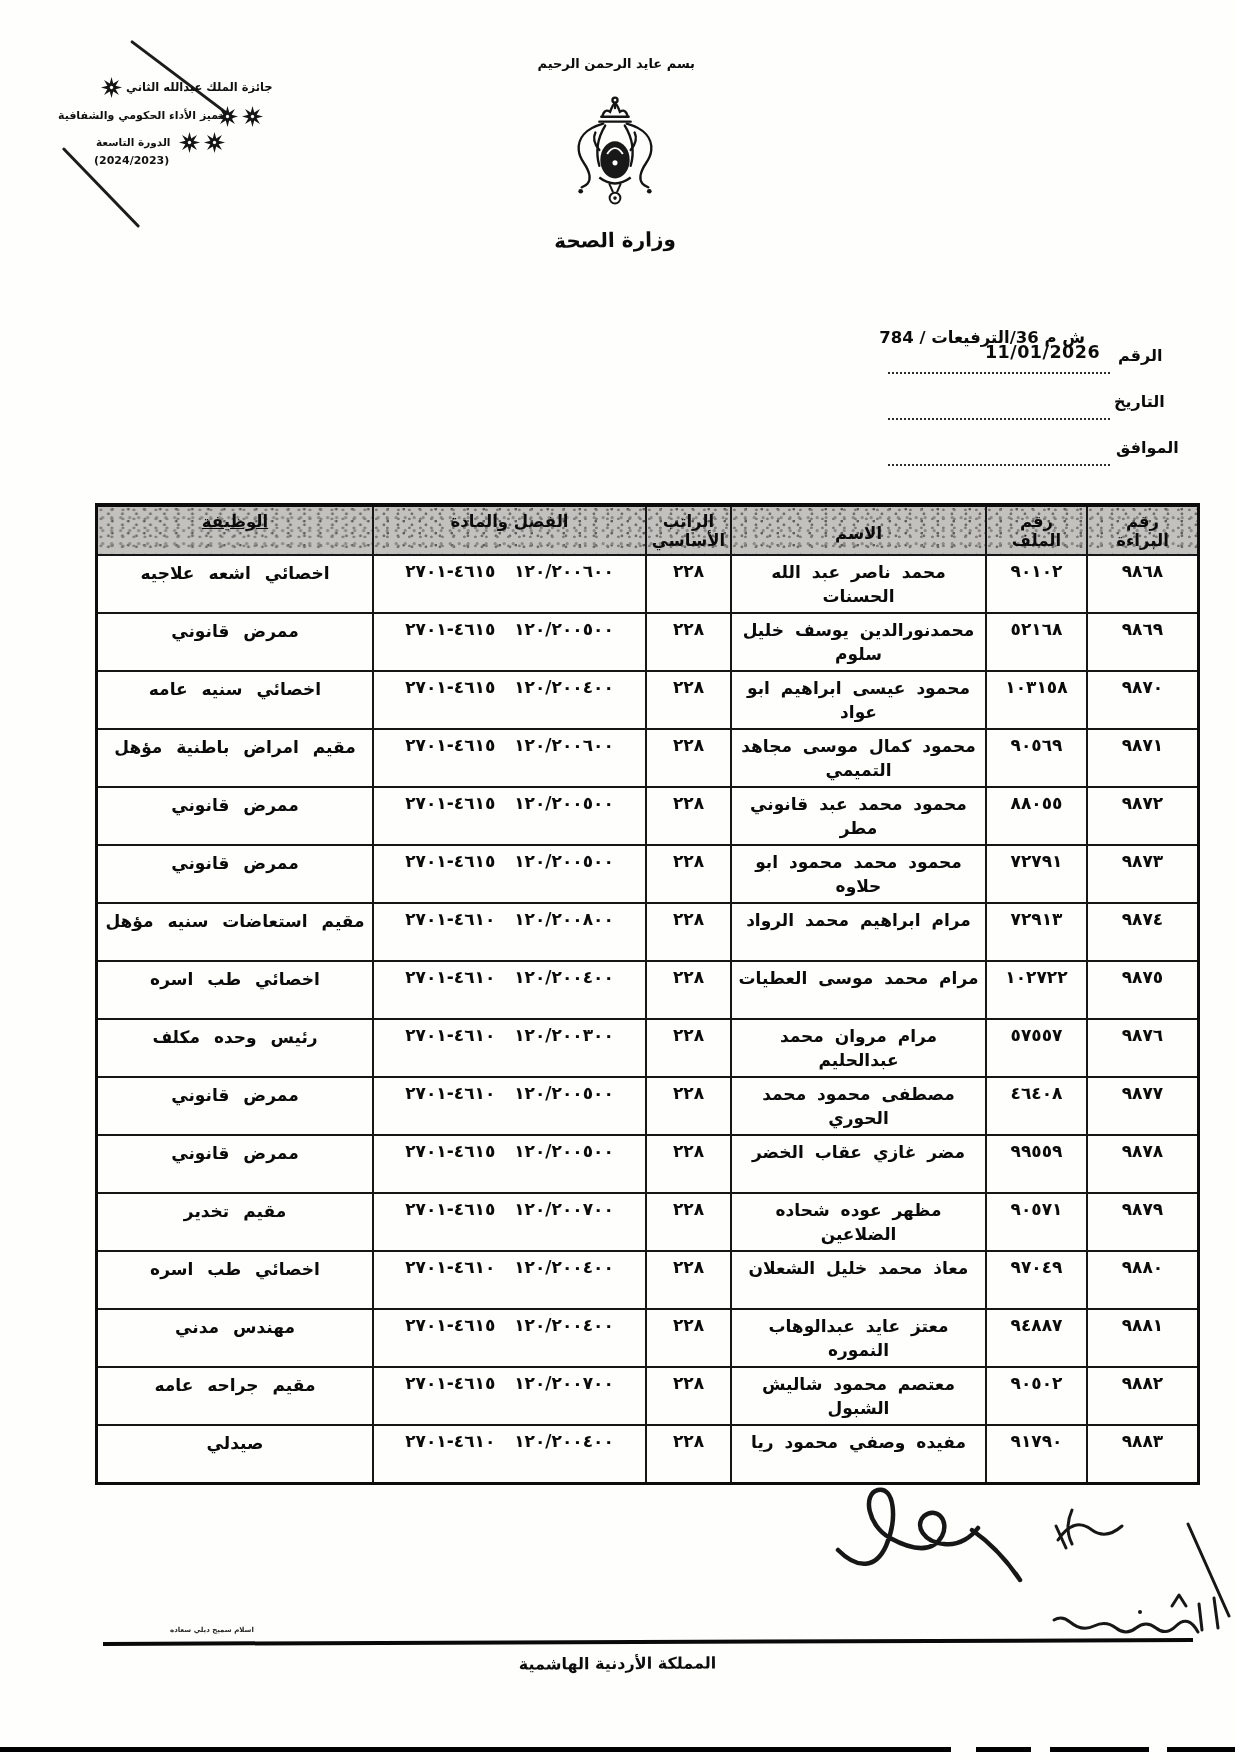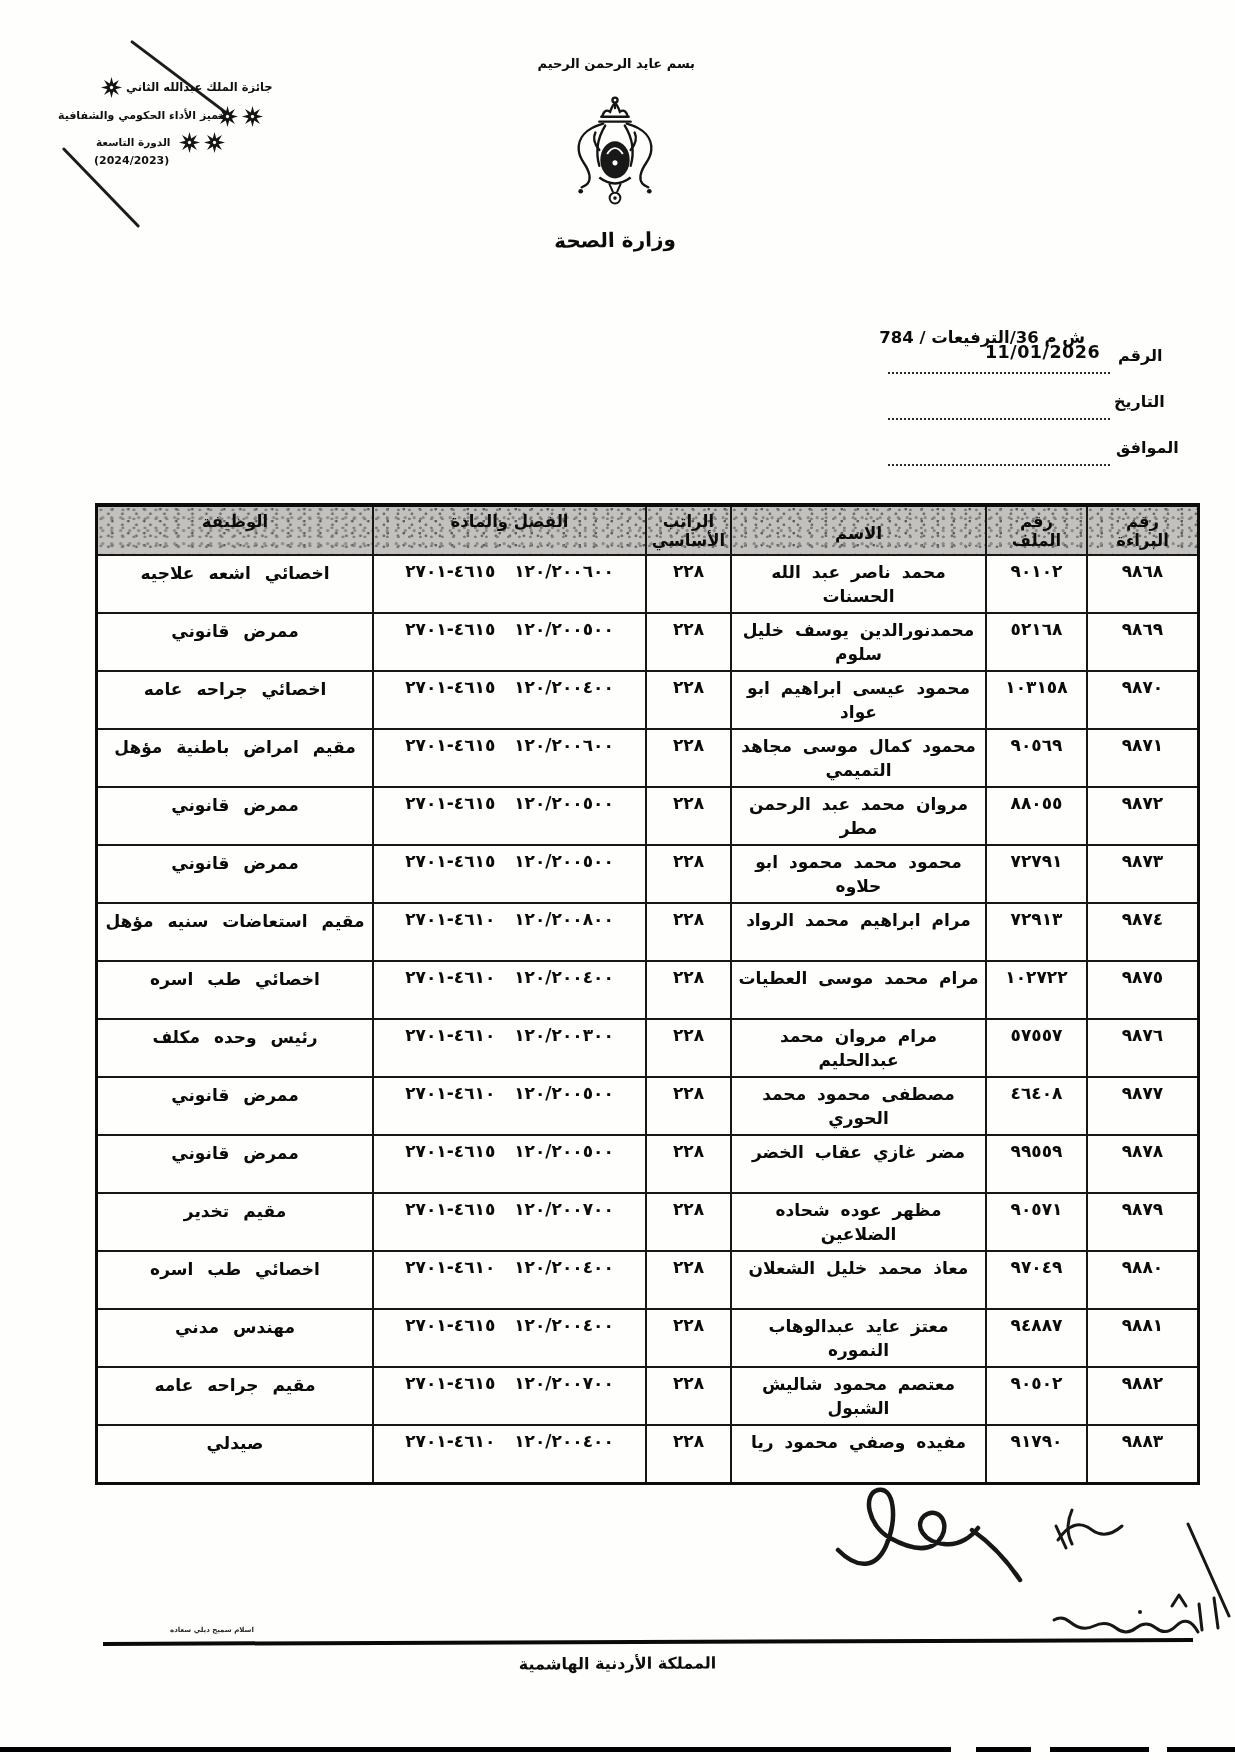--- a/index.html
+++ b/index.html
@@ -144,21 +144,21 @@
             <span style="display: block; margin-top: 12px;">الاسم</span>
           </th>
           <th class="col3">
             <span style="display: block;">الراتب</span>
             <span style="display: block;">الأساسي</span>
           </th>
           <th class="col4">
             <span style="display: block;">الفصل والمادة</span>
           </th>
           <th class="col5">
-            <span style="display: block;">الوظيفة</span>
+            <span style="display: block; text-decoration: underline;">الوظيفة</span>
           </th>
         </tr>
     </thead>
     <tbody>
         <tr>
           <td class="col0 cell-decree">٩٨٦٨</td>
           <td class="col1 cell-file">٩٠١٠٢</td>
           <td class="col2 cell-name">محمد ناصر عبد الله الحسنات</td>
           <td class="col3 cell-salary">٢٢٨</td>
           <td class="col4 cell-chapter" dir="ltr">١٢٠/٢٠٠٦٠٠ ٤٦١٥-٢٧٠١</td>
@@ -171,34 +171,34 @@
           <td class="col3 cell-salary">٢٢٨</td>
           <td class="col4 cell-chapter" dir="ltr">١٢٠/٢٠٠٥٠٠ ٤٦١٥-٢٧٠١</td>
           <td class="col5 cell-job">ممرض قانوني</td>
         </tr>
         <tr>
           <td class="col0 cell-decree">٩٨٧٠</td>
           <td class="col1 cell-file">١٠٣١٥٨</td>
           <td class="col2 cell-name">محمود عيسى ابراهيم ابو عواد</td>
           <td class="col3 cell-salary">٢٢٨</td>
           <td class="col4 cell-chapter" dir="ltr">١٢٠/٢٠٠٤٠٠ ٤٦١٥-٢٧٠١</td>
-          <td class="col5 cell-job">اخصائي جراحه عامه</td>
+          <td class="col5 cell-job">اخصائي سنيه عامه</td>
         </tr>
         <tr>
           <td class="col0 cell-decree">٩٨٧١</td>
           <td class="col1 cell-file">٩٠٥٦٩</td>
           <td class="col2 cell-name">محمود كمال موسى مجاهد التميمي</td>
           <td class="col3 cell-salary">٢٢٨</td>
           <td class="col4 cell-chapter" dir="ltr">١٢٠/٢٠٠٦٠٠ ٤٦١٥-٢٧٠١</td>
           <td class="col5 cell-job">مقيم امراض باطنية مؤهل</td>
         </tr>
         <tr>
           <td class="col0 cell-decree">٩٨٧٢</td>
           <td class="col1 cell-file">٨٨٠٥٥</td>
-          <td class="col2 cell-name">مروان محمد عبد الرحمن مطر</td>
+          <td class="col2 cell-name">محمود محمد عبد قانوني مطر</td>
           <td class="col3 cell-salary">٢٢٨</td>
           <td class="col4 cell-chapter" dir="ltr">١٢٠/٢٠٠٥٠٠ ٤٦١٥-٢٧٠١</td>
           <td class="col5 cell-job">ممرض قانوني</td>
         </tr>
         <tr>
           <td class="col0 cell-decree">٩٨٧٣</td>
           <td class="col1 cell-file">٧٢٧٩١</td>
           <td class="col2 cell-name">محمود محمد محمود ابو حلاوه</td>
           <td class="col3 cell-salary">٢٢٨</td>
           <td class="col4 cell-chapter" dir="ltr">١٢٠/٢٠٠٥٠٠ ٤٦١٥-٢٧٠١</td>

